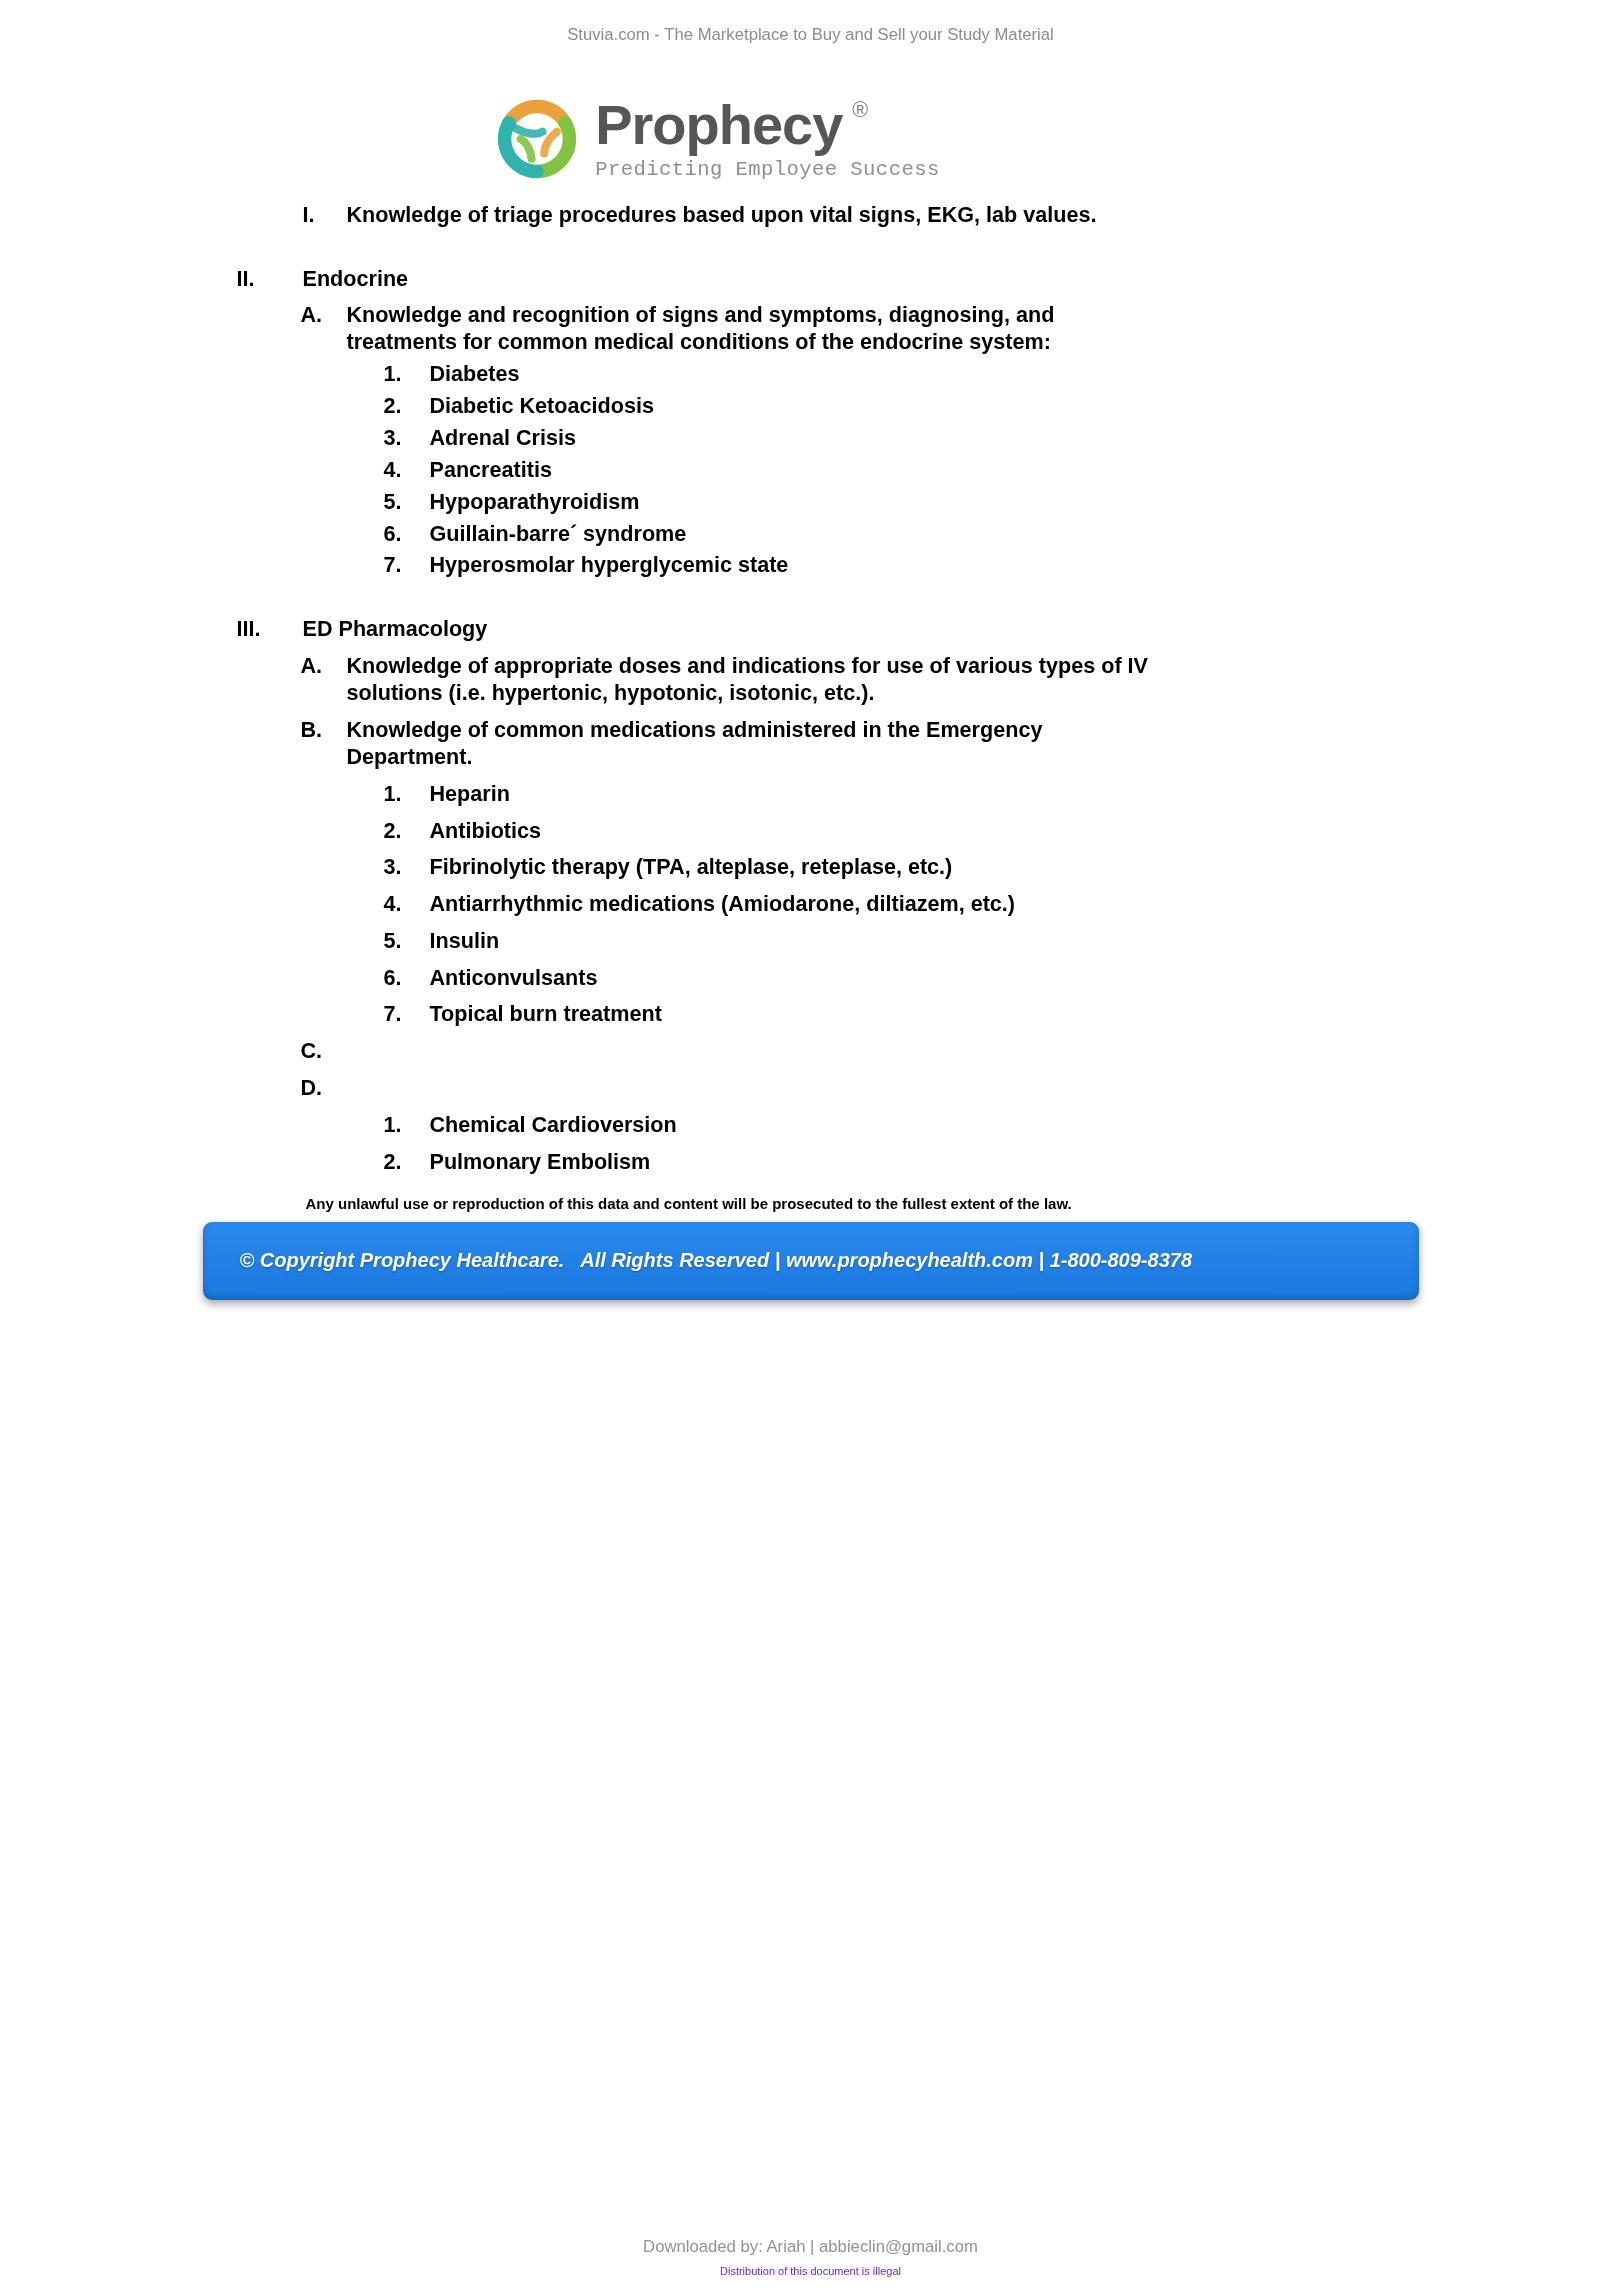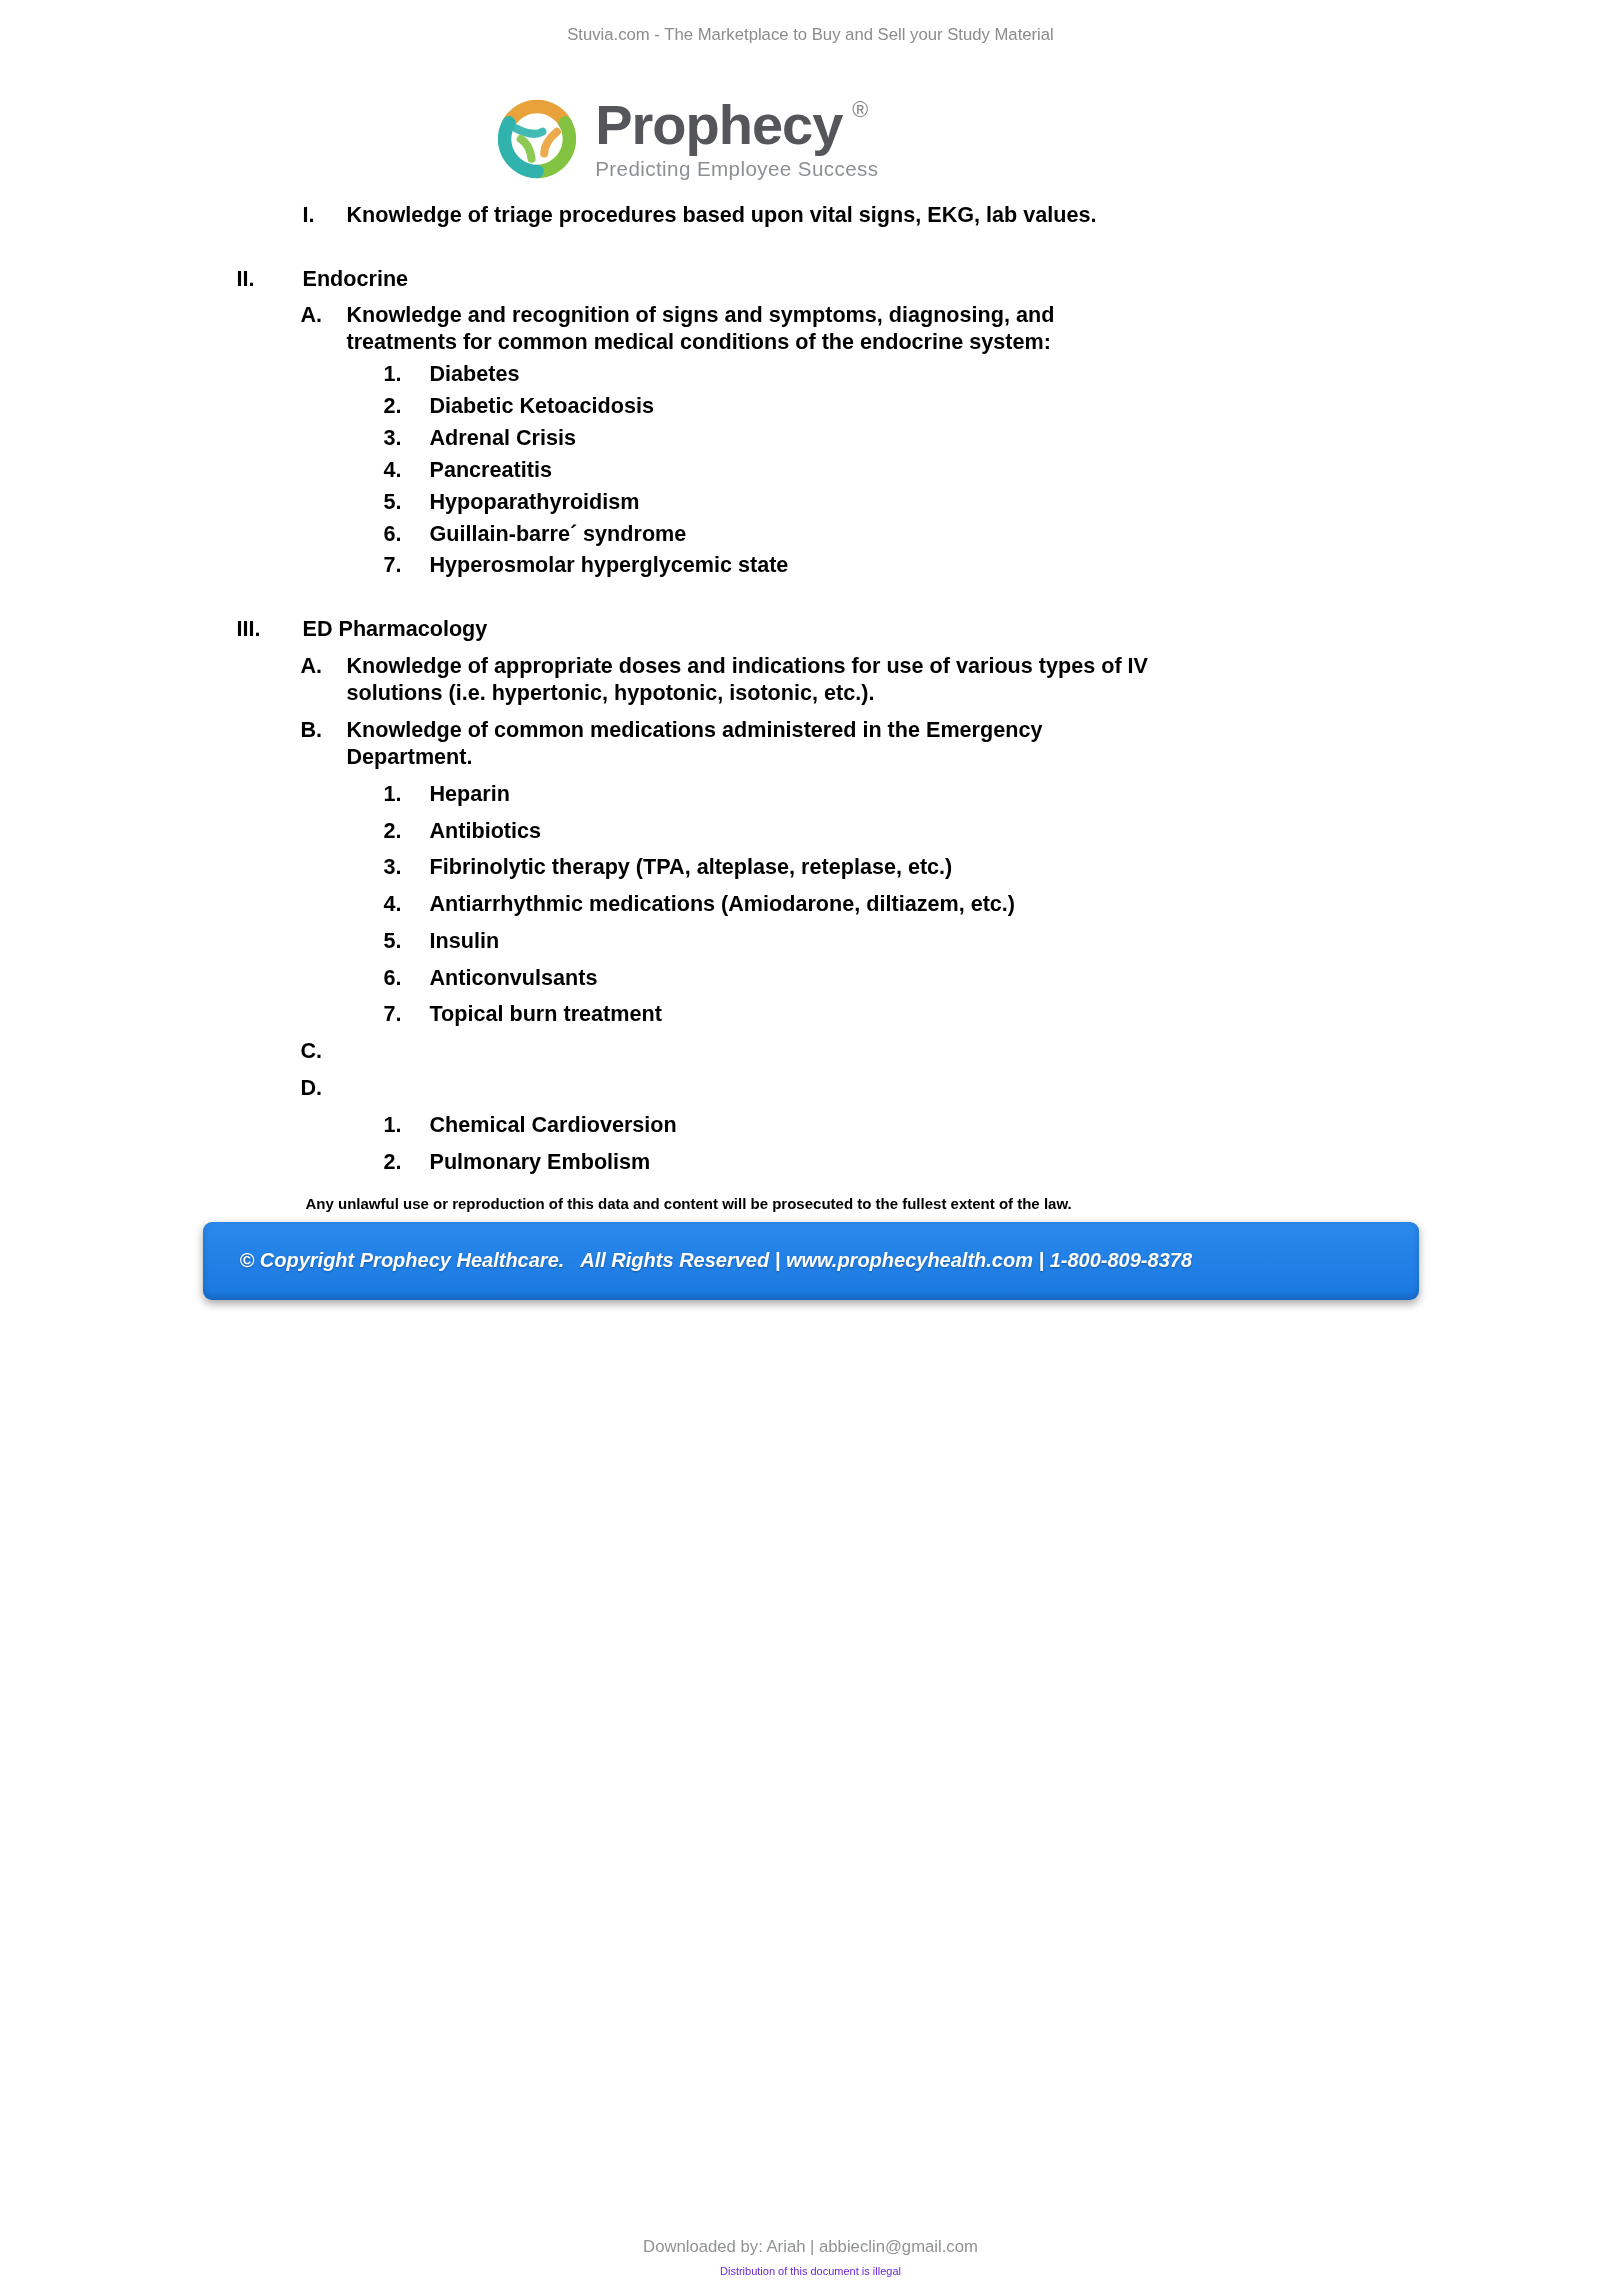--- a/index.html
+++ b/index.html
@@ -16,21 +16,21 @@
     position:absolute; top:13.7px; left:0; width:100%;
     text-align:center; color:#8c8c8c; font-size:16.7px;
   }
   
   .logo { margin-left:375px; padding-top:83px; display:flex; align-items:center; gap:13.7px; }
   .logo-mark { width:90px; height:90px; flex:0 0 auto; }
   .logo-text { display:flex; flex-direction:column; }
   .brand-row { display:flex; align-items:flex-start; }
   .brand { font-size:56px; font-weight:bold; color:#55565a; letter-spacing:-1px; line-height:1;text-align:center; }
   .rmark { font-size:21.6px; color:#808184; margin-left:9.8px; margin-top:0px; }
-  .tagline { font-size:20.6px; color:#8d9093; margin-top:4.9px; letter-spacing:0.4px; }
+  .tagline { font-size:20.6px; color:#8d9093; margin-top:4.9px; letter-spacing:0.4px;font-family:Liberation Mono, monospace; }
   
   .outline { font-weight:bold; font-size:21.6px; line-height:1.25; color:#000; }
   .row { display:flex; }
   .marker { flex:0 0 auto; }
   .row-text { max-width:818px; }
   .lvl-intro { margin-top:17.6px; padding-left:186px; }
   .lvl-intro .marker { width:44px; }
   .lvl-roman { margin-top:37px; padding-left:120px; }
   .lvl-roman .marker { width:66px; }
   .lvl-alpha { margin-top:9.8px; padding-left:184px; }

